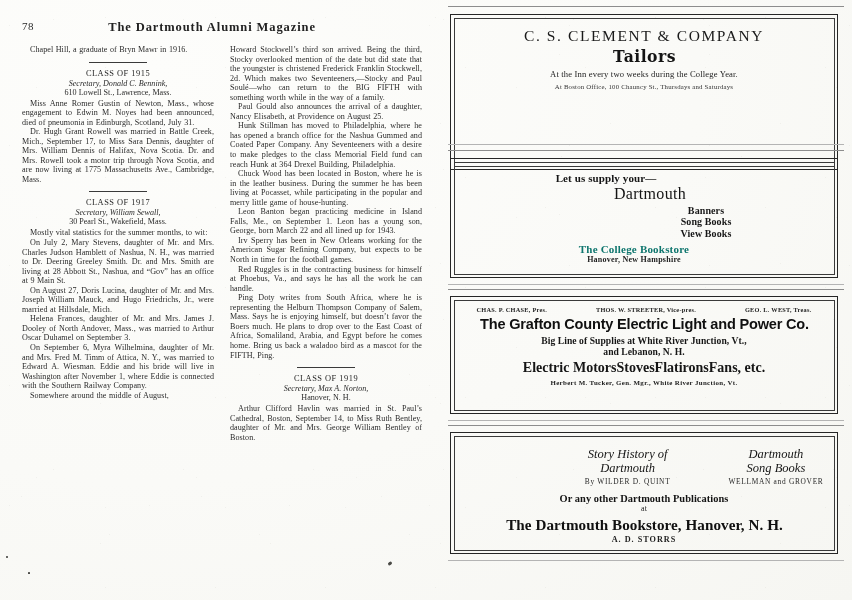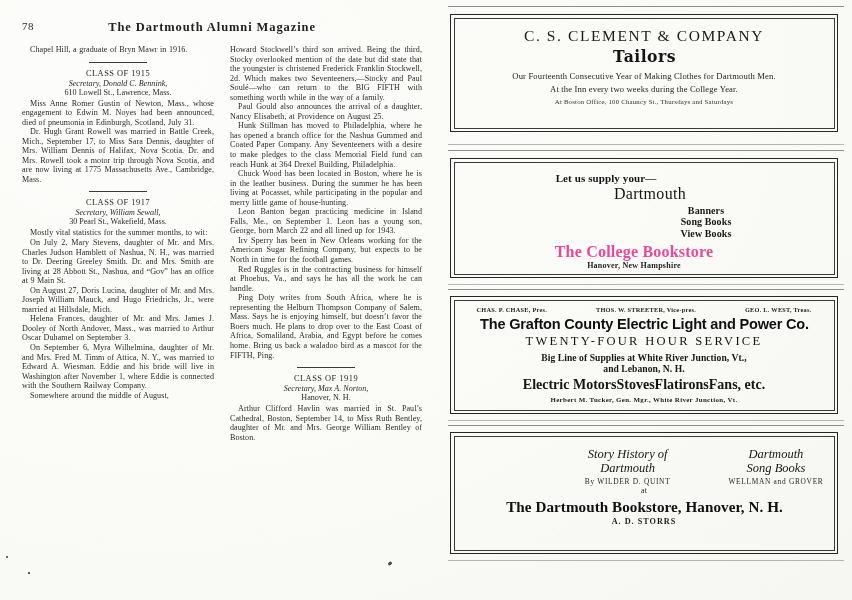--- a/index.html
+++ b/index.html
@@ -124,21 +124,21 @@
     position:relative;
   }
   .ad-body{
     position:absolute;inset:0;
     padding:6px 10px;
     text-align:center;
     box-sizing:border-box;
   }
 
   
-  .ad1{top:14px;height:118px;text-decoration:underline;}
+  .ad1{top:14px;height:156px;text-decoration:underline;}
   .cl-name{
     font-size:15.5px;letter-spacing:1.6px;color:#1a1a1a;
     margin-top:2px;font-weight:400;
   }
   .cl-tailors{
     font-size:17px;color:#141414;margin-top:1px;
     font-family:"DejaVu Serif", serif;
     font-weight:bold;
     letter-spacing:.5px;
     transform:scaleX(.92);
@@ -164,21 +164,21 @@
     position:relative;left:6px;
   }
   .bk-list{
     margin-top:2px;position:relative;left:62px;
   }
   .bk-item{
     font-size:10px;font-weight:bold;color:#171717;line-height:11.5px;
     letter-spacing:.1px;
   }
   .bk-store{
-    font-size:16px;font-weight:bold;color:#ec4899;margin-top:4px;
+    font-size:11px;font-weight:bold;color:#0f766e;margin-top:4px;
     letter-spacing:.2px;position:relative;left:-10px;
   }
   .bk-han{
     font-size:8px;font-weight:bold;color:#1d1d1d;margin-top:0px;
     letter-spacing:.25px;position:relative;left:-10px;
   }
 
   
   .ad3{top:296px;height:118px;}
   .gf-officers{
@@ -311,21 +311,20 @@
 
   <div class="right-page">
 
     <div class="ad-sep" style="top:6px;"></div>
 
     <div class="ad ad1">
       <div class="ad-inner">
         <div class="ad-body">
           <div class="cl-name">C. S. CLEMENT &amp; COMPANY</div>
           <div class="cl-tailors">Tailors</div>
-          <div class="cl-line1">Our Fourteenth Consecutive Year of Making Clothes for Dartmouth Men.</div>
           <div class="cl-line2">At the Inn every two weeks during the College Year.</div>
           <div class="cl-boston">At Boston Office, 100 Chauncy St., Thursdays and Saturdays</div>
         </div>
       </div>
     </div>
 
     <div class="ad-sep thin" style="top:144px;"></div>
     <div class="ad-sep" style="top:150px;"></div>
 
     <div class="ad ad2">
@@ -349,21 +348,20 @@
 
     <div class="ad ad3">
       <div class="ad-inner">
         <div class="ad-body" style="padding:4px 16px;">
           <div class="gf-officers">
             <span>CHAS. P. CHASE, Pres.</span>
             <span>THOS. W. STREETER, Vice-pres.</span>
             <span>GEO. L. WEST, Treas.</span>
           </div>
           <div class="gf-title">The Grafton County Electric Light and Power Co.</div>
-          <div class="gf-24">TWENTY-FOUR HOUR SERVICE</div>
           <div class="gf-big">Big Line of Supplies at White River Junction, Vt.,</div>
           <div class="gf-big2">and Lebanon, N. H.</div>
           <div class="gf-prod">
             <span>Electric Motors</span>
             <span>Stoves</span>
             <span>Flatirons</span>
             <span>Fans, etc.</span>
           </div>
           <div class="gf-mgr">Herbert M. Tucker, Gen. Mgr., White River Junction, Vt.</div>
         </div>
@@ -381,20 +379,21 @@
               <div class="db-ital">Story History of</div>
               <div class="db-ital">Dartmouth</div>
               <div class="db-by">By WILDER D. QUINT</div>
             </div>
             <div class="db-col">
               <div class="db-ital">Dartmouth</div>
               <div class="db-ital">Song Books</div>
               <div class="db-by">WELLMAN and GROVER</div>
             </div>
           </div>
+          <div class="db-any">Or any other Dartmouth Publications</div>
           <div class="db-at">at</div>
           <div class="db-store">The Dartmouth Bookstore, Hanover, N. H.</div>
           <div class="db-storrs">A. D. STORRS</div>
         </div>
       </div>
     </div>
 
     <div class="ad-sep thin" style="top:560px;"></div>
   </div>
 

